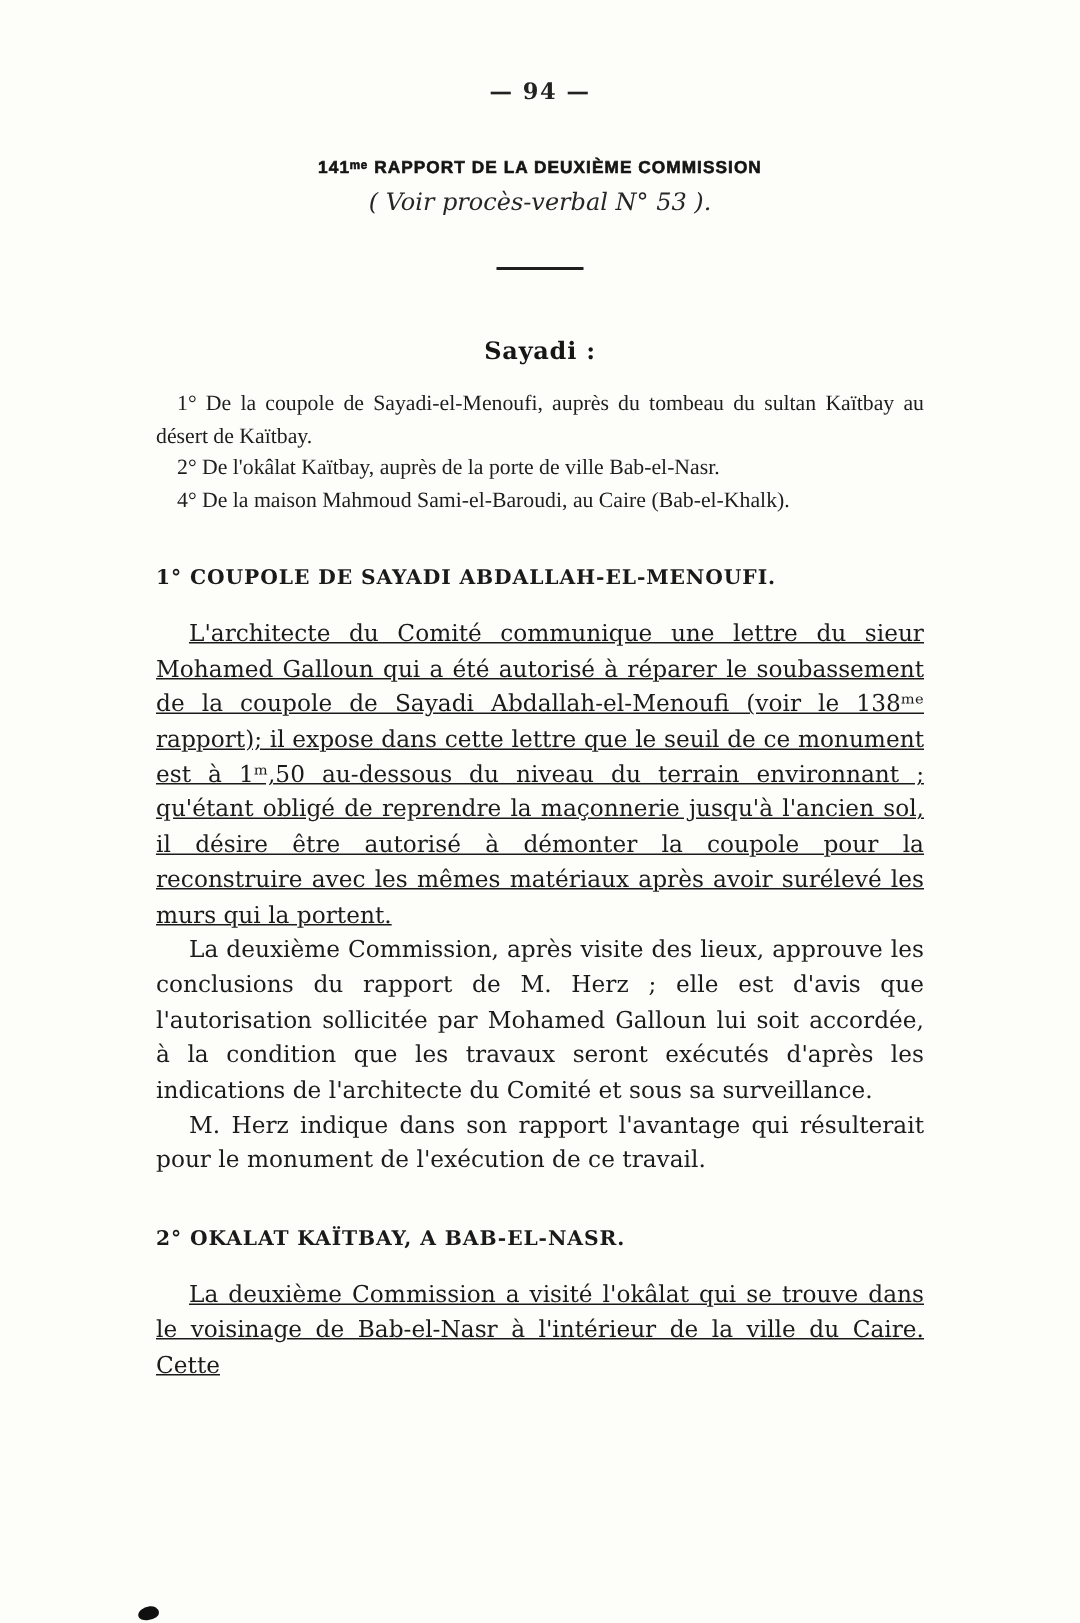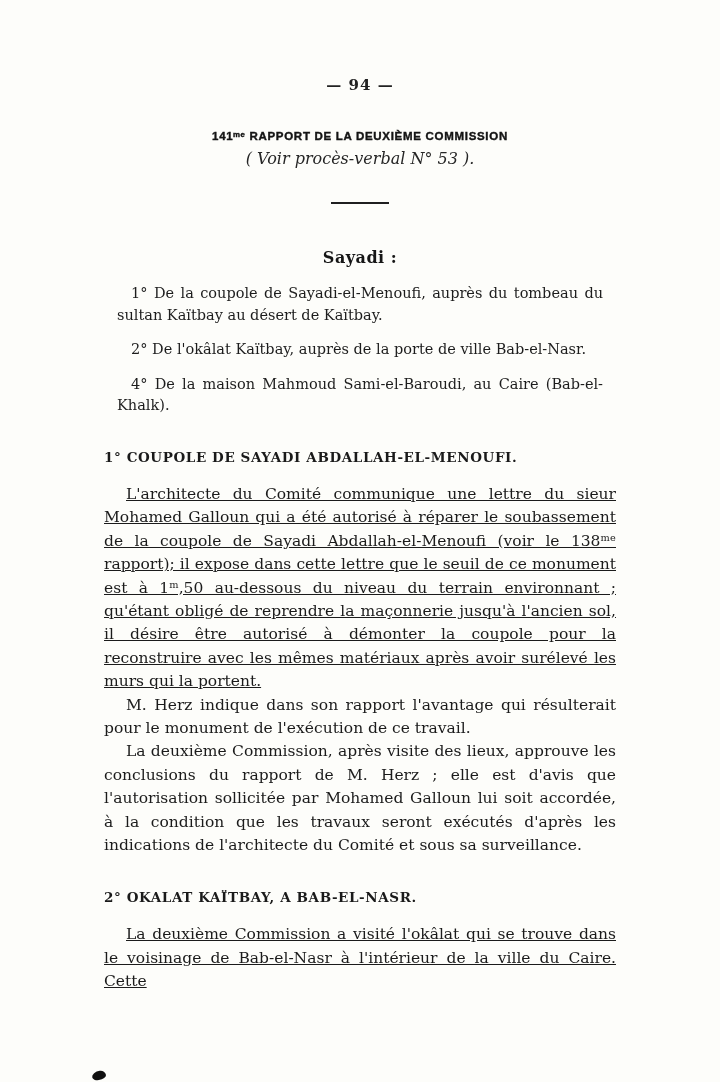--- a/index.html
+++ b/index.html
@@ -15,21 +15,21 @@
     background: #fdfdfa;
     font-family: "DejaVu Serif", "Liberation Serif", serif;
     color: #1c1c1c;
     overflow: hidden;
   }
   .content {
     width: 512px;
     margin: 0 auto;
   }
   .page-number {
-    padding-top: 76px;
+    padding-top: 52px;
     text-align: center;
     font-size: 15px;
     font-weight: bold;
     letter-spacing: 1px;
     color: #222;
   }
   .report-header {
     margin-top: 36px;
     text-align: center;
   }
@@ -58,26 +58,27 @@
     text-align: center;
     font-weight: bold;
     font-size: 16px;
     letter-spacing: 0.5px;
     color: #161616;
   }
   .examen-list {
     margin-top: 16px;
   }
   .examen-list p {
-    margin: 13px;
+    margin: 0;
     font-size: 14.5px;
     line-height: 21.6px;
     text-align: justify;
     text-indent: 14px;
     color: #1d1d1d;
+    font-family: Liberation Serif, serif;
   }
   .section-heading {
     margin-top: 32px;
     text-align: left;
     font-size: 13.5px;
     letter-spacing: 0.6px;
     font-weight: bold;
     color: #1a1a1a;
   }
   .body-para {
@@ -125,22 +126,22 @@
 
     <div class="examen-list">
       <p>1° De la coupole de Sayadi-el-Menoufi, auprès du tombeau du sultan Kaïtbay au désert de Kaïtbay.</p>
       <p>2° De l'okâlat Kaïtbay, auprès de la porte de ville Bab-el-Nasr.</p>
       <p>4° De la maison Mahmoud Sami-el-Baroudi, au Caire (Bab-el-Khalk).</p>
     </div>
 
     <div class="section-heading">1° COUPOLE DE SAYADI ABDALLAH-EL-MENOUFI.</div>
 
     <p class="body-para first">L'architecte du Comité communique une lettre du sieur Mohamed Galloun qui a été autorisé à réparer le soubassement de la coupole de Sayadi Abdallah-el-Menoufi (voir le 138ᵐᵉ rapport); il expose dans cette lettre que le seuil de ce monument est à 1ᵐ,50 au-dessous du niveau du terrain environnant ; qu'étant obligé de reprendre la maçonnerie jusqu'à l'ancien sol, il désire être autorisé à démonter la coupole pour la reconstruire avec les mêmes matériaux après avoir surélevé les murs qui la portent.</p>
+    <p class="body-para">La deuxième Commission, après visite des lieux, approuve les conclusions du rapport de M. Herz ; elle est d'avis que l'autorisation sollicitée par Mohamed Galloun lui soit accordée, à la condition que les travaux seront exécutés d'après les indications de l'architecte du Comité et sous sa surveillance.</p>
     <p class="body-para">M. Herz indique dans son rapport l'avantage qui résulterait pour le monument de l'exécution de ce travail.</p>
-    <p class="body-para">La deuxième Commission, après visite des lieux, approuve les conclusions du rapport de M. Herz ; elle est d'avis que l'autorisation sollicitée par Mohamed Galloun lui soit accordée, à la condition que les travaux seront exécutés d'après les indications de l'architecte du Comité et sous sa surveillance.</p>
 
     <div class="section-heading">2° OKALAT KAÏTBAY, A BAB-EL-NASR.</div>
 
     <p class="body-para">La deuxième Commission a visité l'okâlat qui se trouve dans le voisinage de Bab-el-Nasr à l'intérieur de la ville du Caire. Cette</p>
 
   </div>
 
   <div class="ink-blot"></div>
 </div>
 

